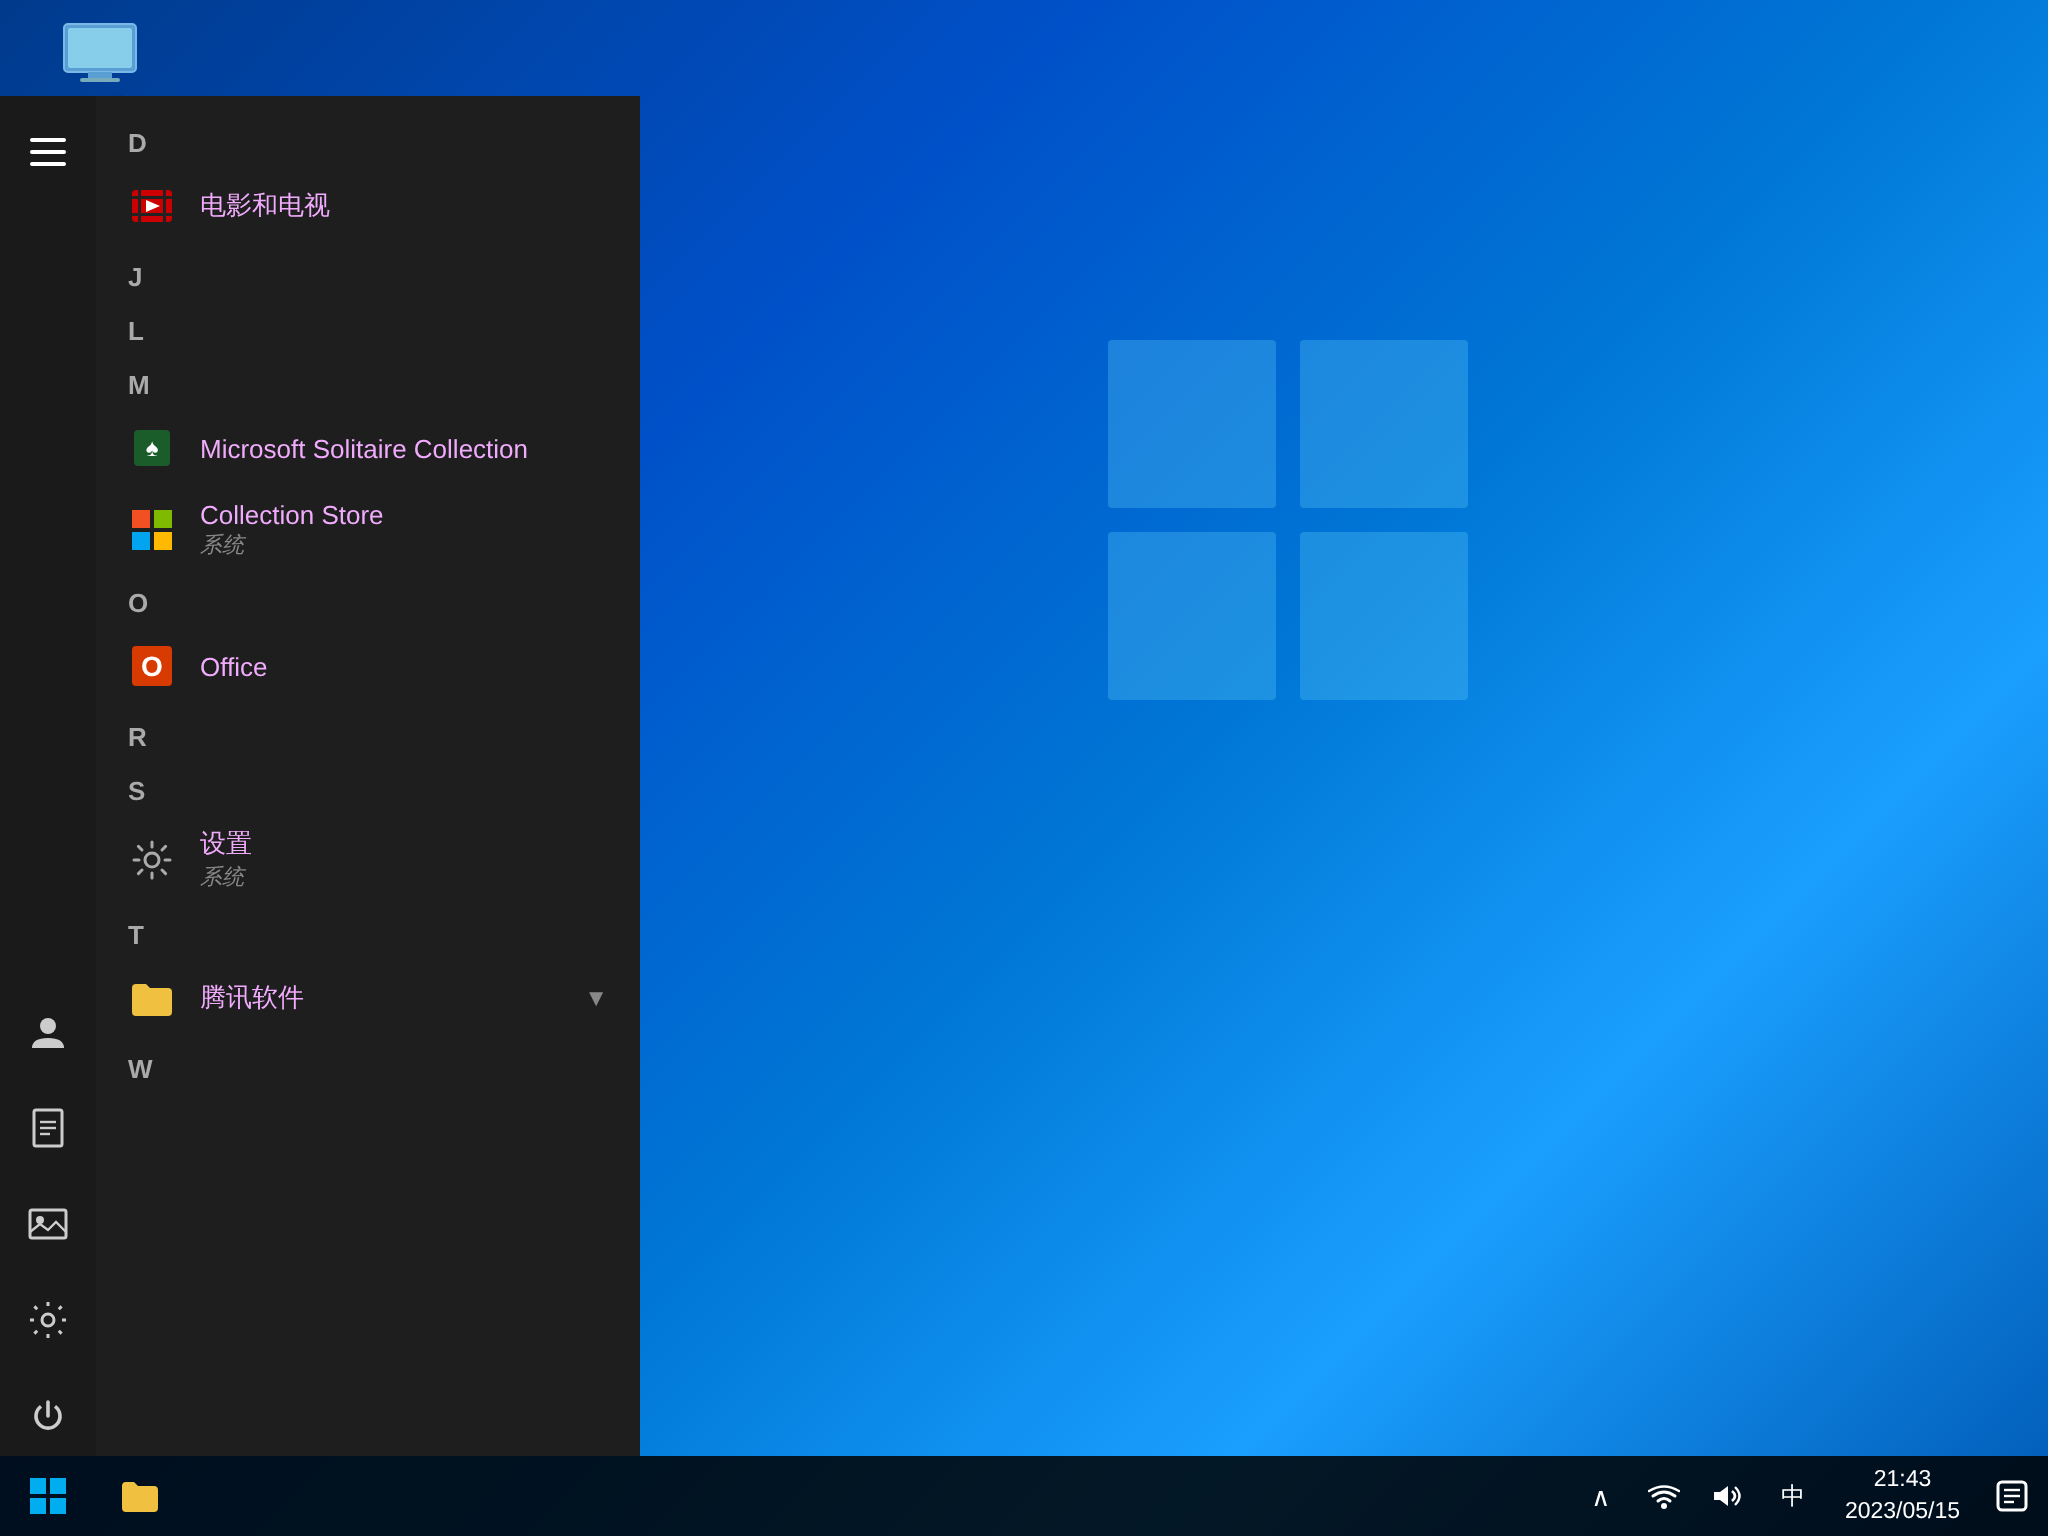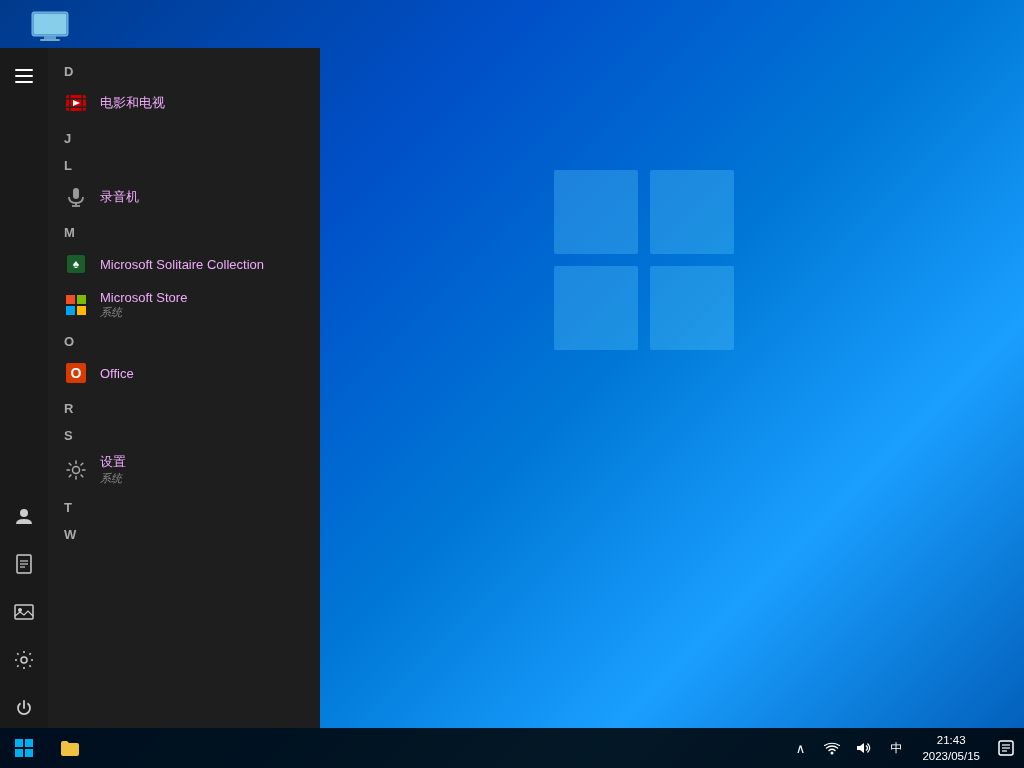--- a/index.html
+++ b/index.html
@@ -334,33 +334,20 @@
           </svg>
         </div>
         <div class="app-text">
           <span class="app-name">电影和电视</span>
         </div>
       </div>
 
       <div class="section-letter">J</div>
 
       <div class="section-letter">L</div>
-      <div class="app-item">
-        <div class="app-icon">
-          <svg width="22" height="22" viewBox="0 0 22 22">
-            <rect x="8" y="2" width="6" height="11" rx="3" fill="#999"></rect>
-            <path d="M4 11 Q4 17 11 17 Q18 17 18 11" stroke="#999" stroke-width="1.8" fill="none"></path>
-            <line x1="11" y1="17" x2="11" y2="20" stroke="#999" stroke-width="1.8"></line>
-            <line x1="7" y1="20" x2="15" y2="20" stroke="#999" stroke-width="1.8"></line>
-          </svg>
-        </div>
-        <div class="app-text">
-          <span class="app-name">录音机</span>
-        </div>
-      </div>
 
       <div class="section-letter">M</div>
       <div class="app-item">
         <div class="app-icon icon-solitaire">
           <svg width="22" height="22" viewBox="0 0 22 22">
             <rect x="2" y="2" width="18" height="18" rx="2" fill="#1a5c2a"></rect>
             <text x="11" y="15" text-anchor="middle" font-size="12" fill="white">♠</text>
           </svg>
         </div>
         <div class="app-text">
@@ -371,21 +358,21 @@
       <div class="app-item">
         <div class="app-icon icon-store">
           <svg width="22" height="22" viewBox="0 0 22 22">
             <rect x="1" y="1" width="9" height="9" fill="#f25022"></rect>
             <rect x="12" y="1" width="9" height="9" fill="#7fba00"></rect>
             <rect x="1" y="12" width="9" height="9" fill="#00a4ef"></rect>
             <rect x="12" y="12" width="9" height="9" fill="#ffb900"></rect>
           </svg>
         </div>
         <div class="app-text">
-          <span class="app-name">Microsoft Store</span>
+          <span class="app-name">Collection Store</span>
           <span class="app-sub">系统</span>
         </div>
       </div>
 
       <div class="section-letter">O</div>
       <div class="app-item">
         <div class="app-icon icon-office">
           <svg width="22" height="22" viewBox="0 0 22 22">
             <rect x="1" y="1" width="20" height="20" rx="2" fill="#d83b01"></rect>
             <text x="11" y="16" text-anchor="middle" font-size="14" font-weight="bold" fill="white">O</text>
@@ -406,20 +393,31 @@
             <path d="M11 2v2.5M11 17.5V20M2 11h2.5M17.5 11H20M4.2 4.2l1.8 1.8M16 16l1.8 1.8M4.2 17.8l1.8-1.8M16 6l1.8-1.8" stroke="#aaa" stroke-width="1.5" stroke-linecap="round"></path>
           </svg>
         </div>
         <div class="app-text">
           <span class="app-name">设置</span>
           <span class="app-sub">系统</span>
         </div>
       </div>
 
       <div class="section-letter">T</div>
+      <div class="app-item">
+        <div class="app-icon icon-folder-yellow">
+          <svg width="22" height="20" viewBox="0 0 22 20">
+            <path d="M1 5 Q1 3 3 3 L8 3 L10 5 L19 5 Q21 5 21 7 L21 17 Q21 19 19 19 L3 19 Q1 19 1 17Z" fill="#f0c040"></path>
+          </svg>
+        </div>
+        <div class="app-text">
+          <span class="app-name">腾讯软件</span>
+        </div>
+        <span class="folder-arrow">▼</span>
+      </div>
 
       <div class="section-letter">W</div>
 
     </div>
   </div>
 
   <div id="taskbar">
     <div class="taskbar-start">
       <svg width="18" height="18" viewBox="0 0 18 18">
         <rect x="0" y="0" width="8" height="8" fill="#00adef"></rect>

